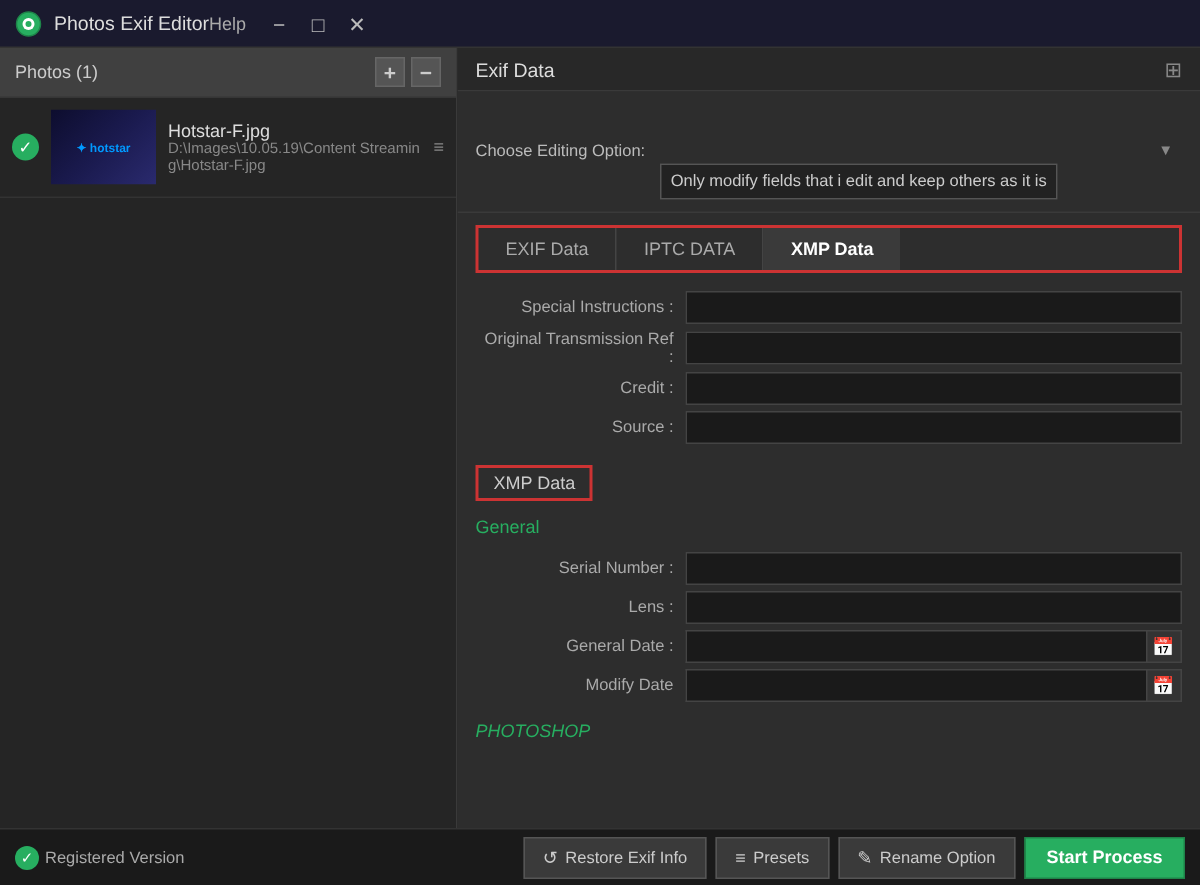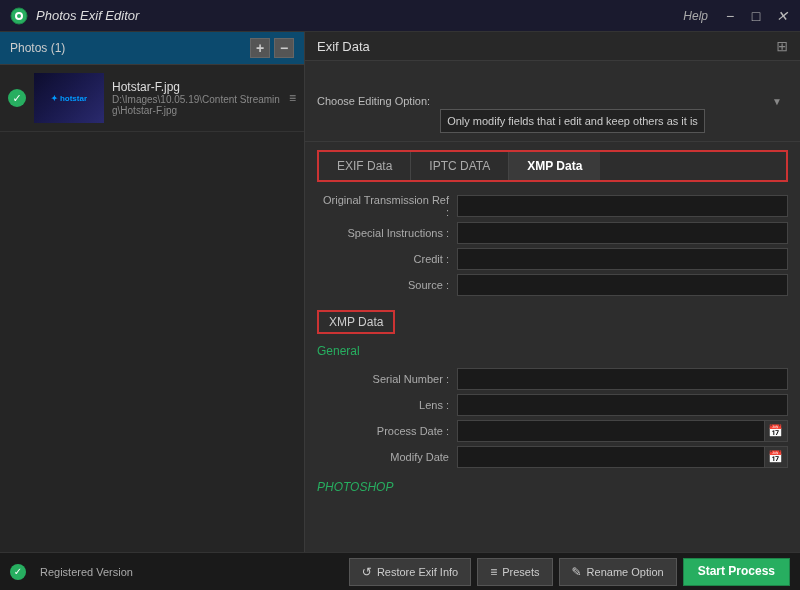--- a/index.html
+++ b/index.html
@@ -12,24 +12,22 @@
       overflow: hidden;
       font-size: 12px;
     }
 
     
     .title-bar {
       background: #1a1a2e;
       height: 32px;
       display: flex;
       align-items: center;
-      justify-content: space-between;
       padding: 0 10px;
       border-bottom: 1px solid #333;
-      font-style: italic;
     }
     .title-bar-left {
       display: flex;
       align-items: center;
       gap: 8px;
     }
     .app-icon {
       width: 18px;
       height: 18px;
     }
@@ -72,21 +70,21 @@
       background: #252525;
       border-right: 1px solid #3a3a3a;
       display: flex;
       flex-direction: column;
     }
     .left-panel-header {
       display: flex;
       align-items: center;
       justify-content: space-between;
       padding: 6px 10px;
-      background: #0c4a6e;
+      background: #404040;
       border-bottom: 1px solid #3a3a3a;
     }
     .photos-title {
       color: #ccc;
       font-size: 12px;
     }
     .header-icons {
       display: flex;
       gap: 4px;
     }
@@ -351,21 +349,21 @@
       background: #1a1a1a;
       display: flex;
       align-items: center;
       justify-content: space-between;
       padding: 0 10px;
       border-top: 1px solid #333;
     }
     .registered-version {
       display: flex;
       align-items: center;
-      gap: 14px;
+      gap: 4px;
       color: #aaa;
       font-size: 11px;
     }
     .reg-check {
       width: 16px;
       height: 16px;
       background: #27ae60;
       border-radius: 50%;
       display: flex;
       align-items: center;
@@ -478,25 +476,25 @@
       <div class="tab">EXIF Data</div>
       <div class="tab">IPTC DATA</div>
       <div class="tab active">XMP Data</div>
     </div>
 
     <div class="content-scroll">
 
       
       <div class="form-section">
         <div class="form-row">
+          <span class="form-label">Special Instructions :</span>
+          <input class="form-input" type="text" value="" style="">
+        </div>
+        <div class="form-row">
           <span class="form-label">Original Transmission Ref :</span>
-          <input class="form-input" type="text" value="" style="">
-        </div>
-        <div class="form-row">
-          <span class="form-label">Special Instructions :</span>
           <input class="form-input" type="text" value="" style="">
         </div>
         <div class="form-row">
           <span class="form-label">Credit :</span>
           <input class="form-input" type="text" value="" style="">
         </div>
         <div class="form-row">
           <span class="form-label">Source :</span>
           <input class="form-input" type="text" value="" style="">
         </div>
@@ -514,21 +512,21 @@
       <div class="form-section">
         <div class="form-row">
           <span class="form-label">Serial Number :</span>
           <input class="form-input" type="text" value="" style="">
         </div>
         <div class="form-row">
           <span class="form-label">Lens :</span>
           <input class="form-input" type="text" value="" style="">
         </div>
         <div class="form-row">
-          <span class="form-label">Process Date :</span>
+          <span class="form-label">General Date :</span>
           <div class="form-input-with-btn">
             <input class="form-input" type="text" value="" style="">
             <div class="cal-btn">📅</div>
           </div>
         </div>
         <div class="form-row">
           <span class="form-label">Modify Date</span>
           <div class="form-input-with-btn">
             <input class="form-input" type="text" value="" style="">
             <div class="cal-btn">📅</div>

